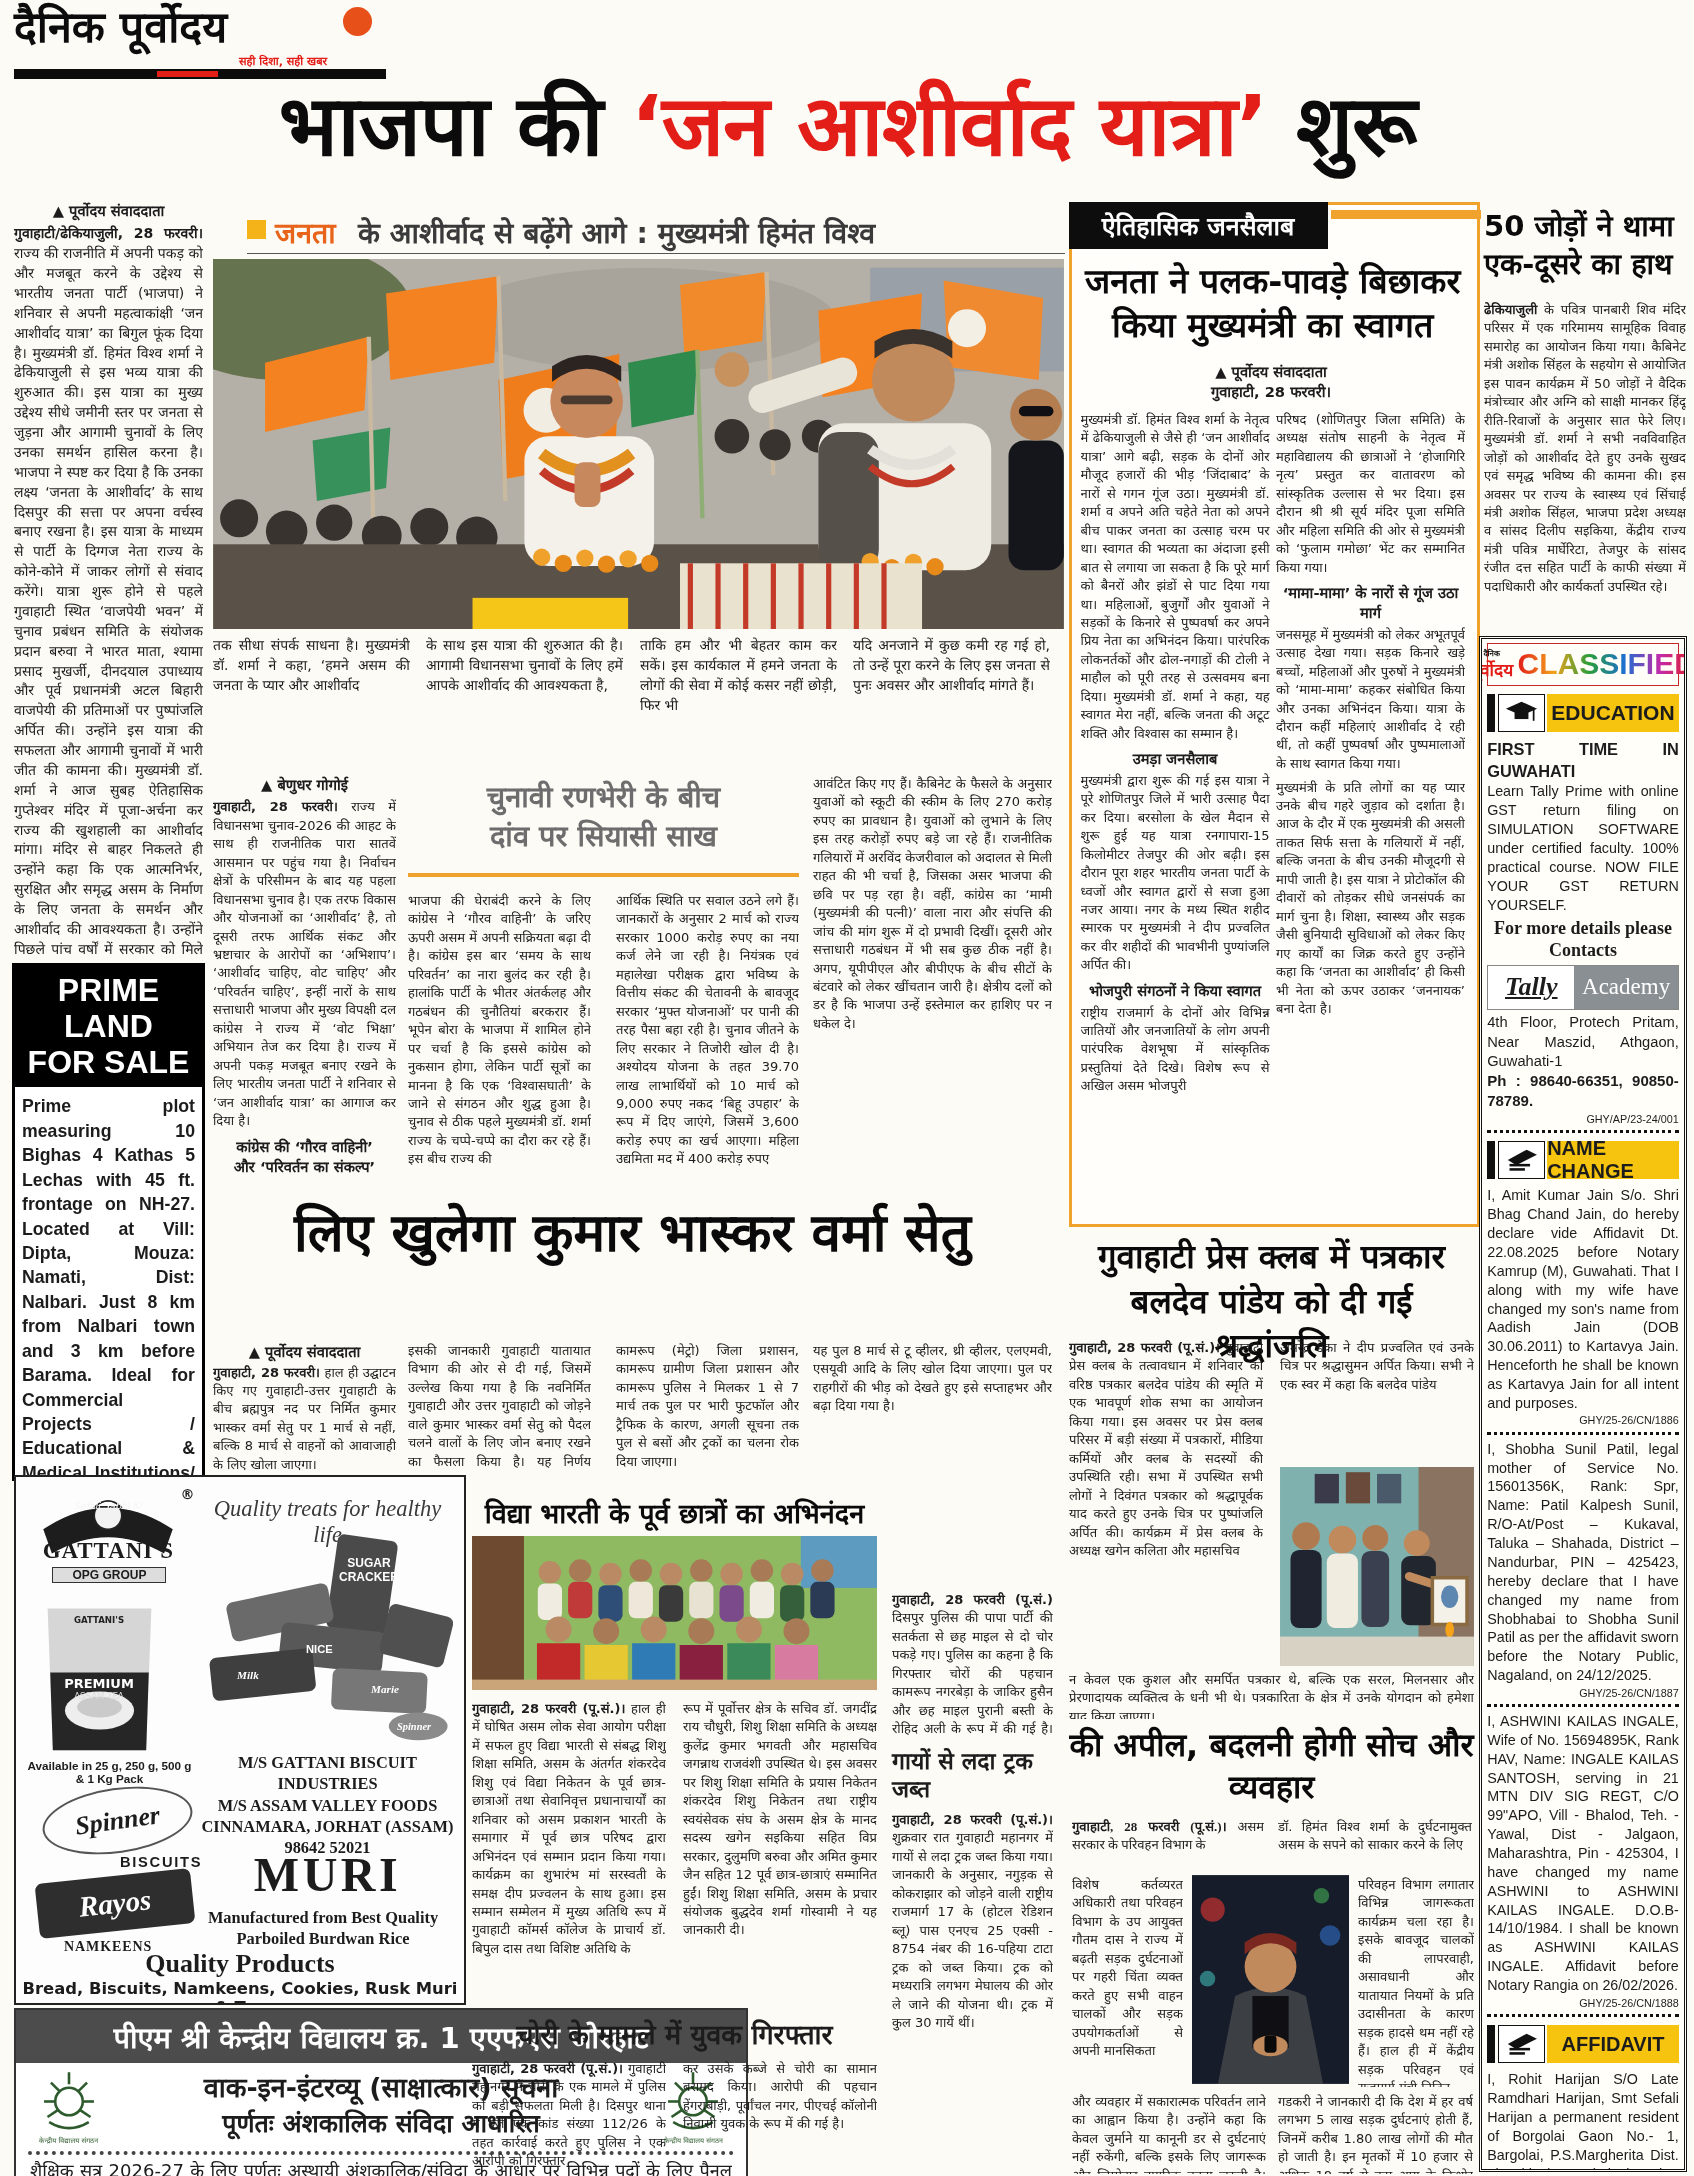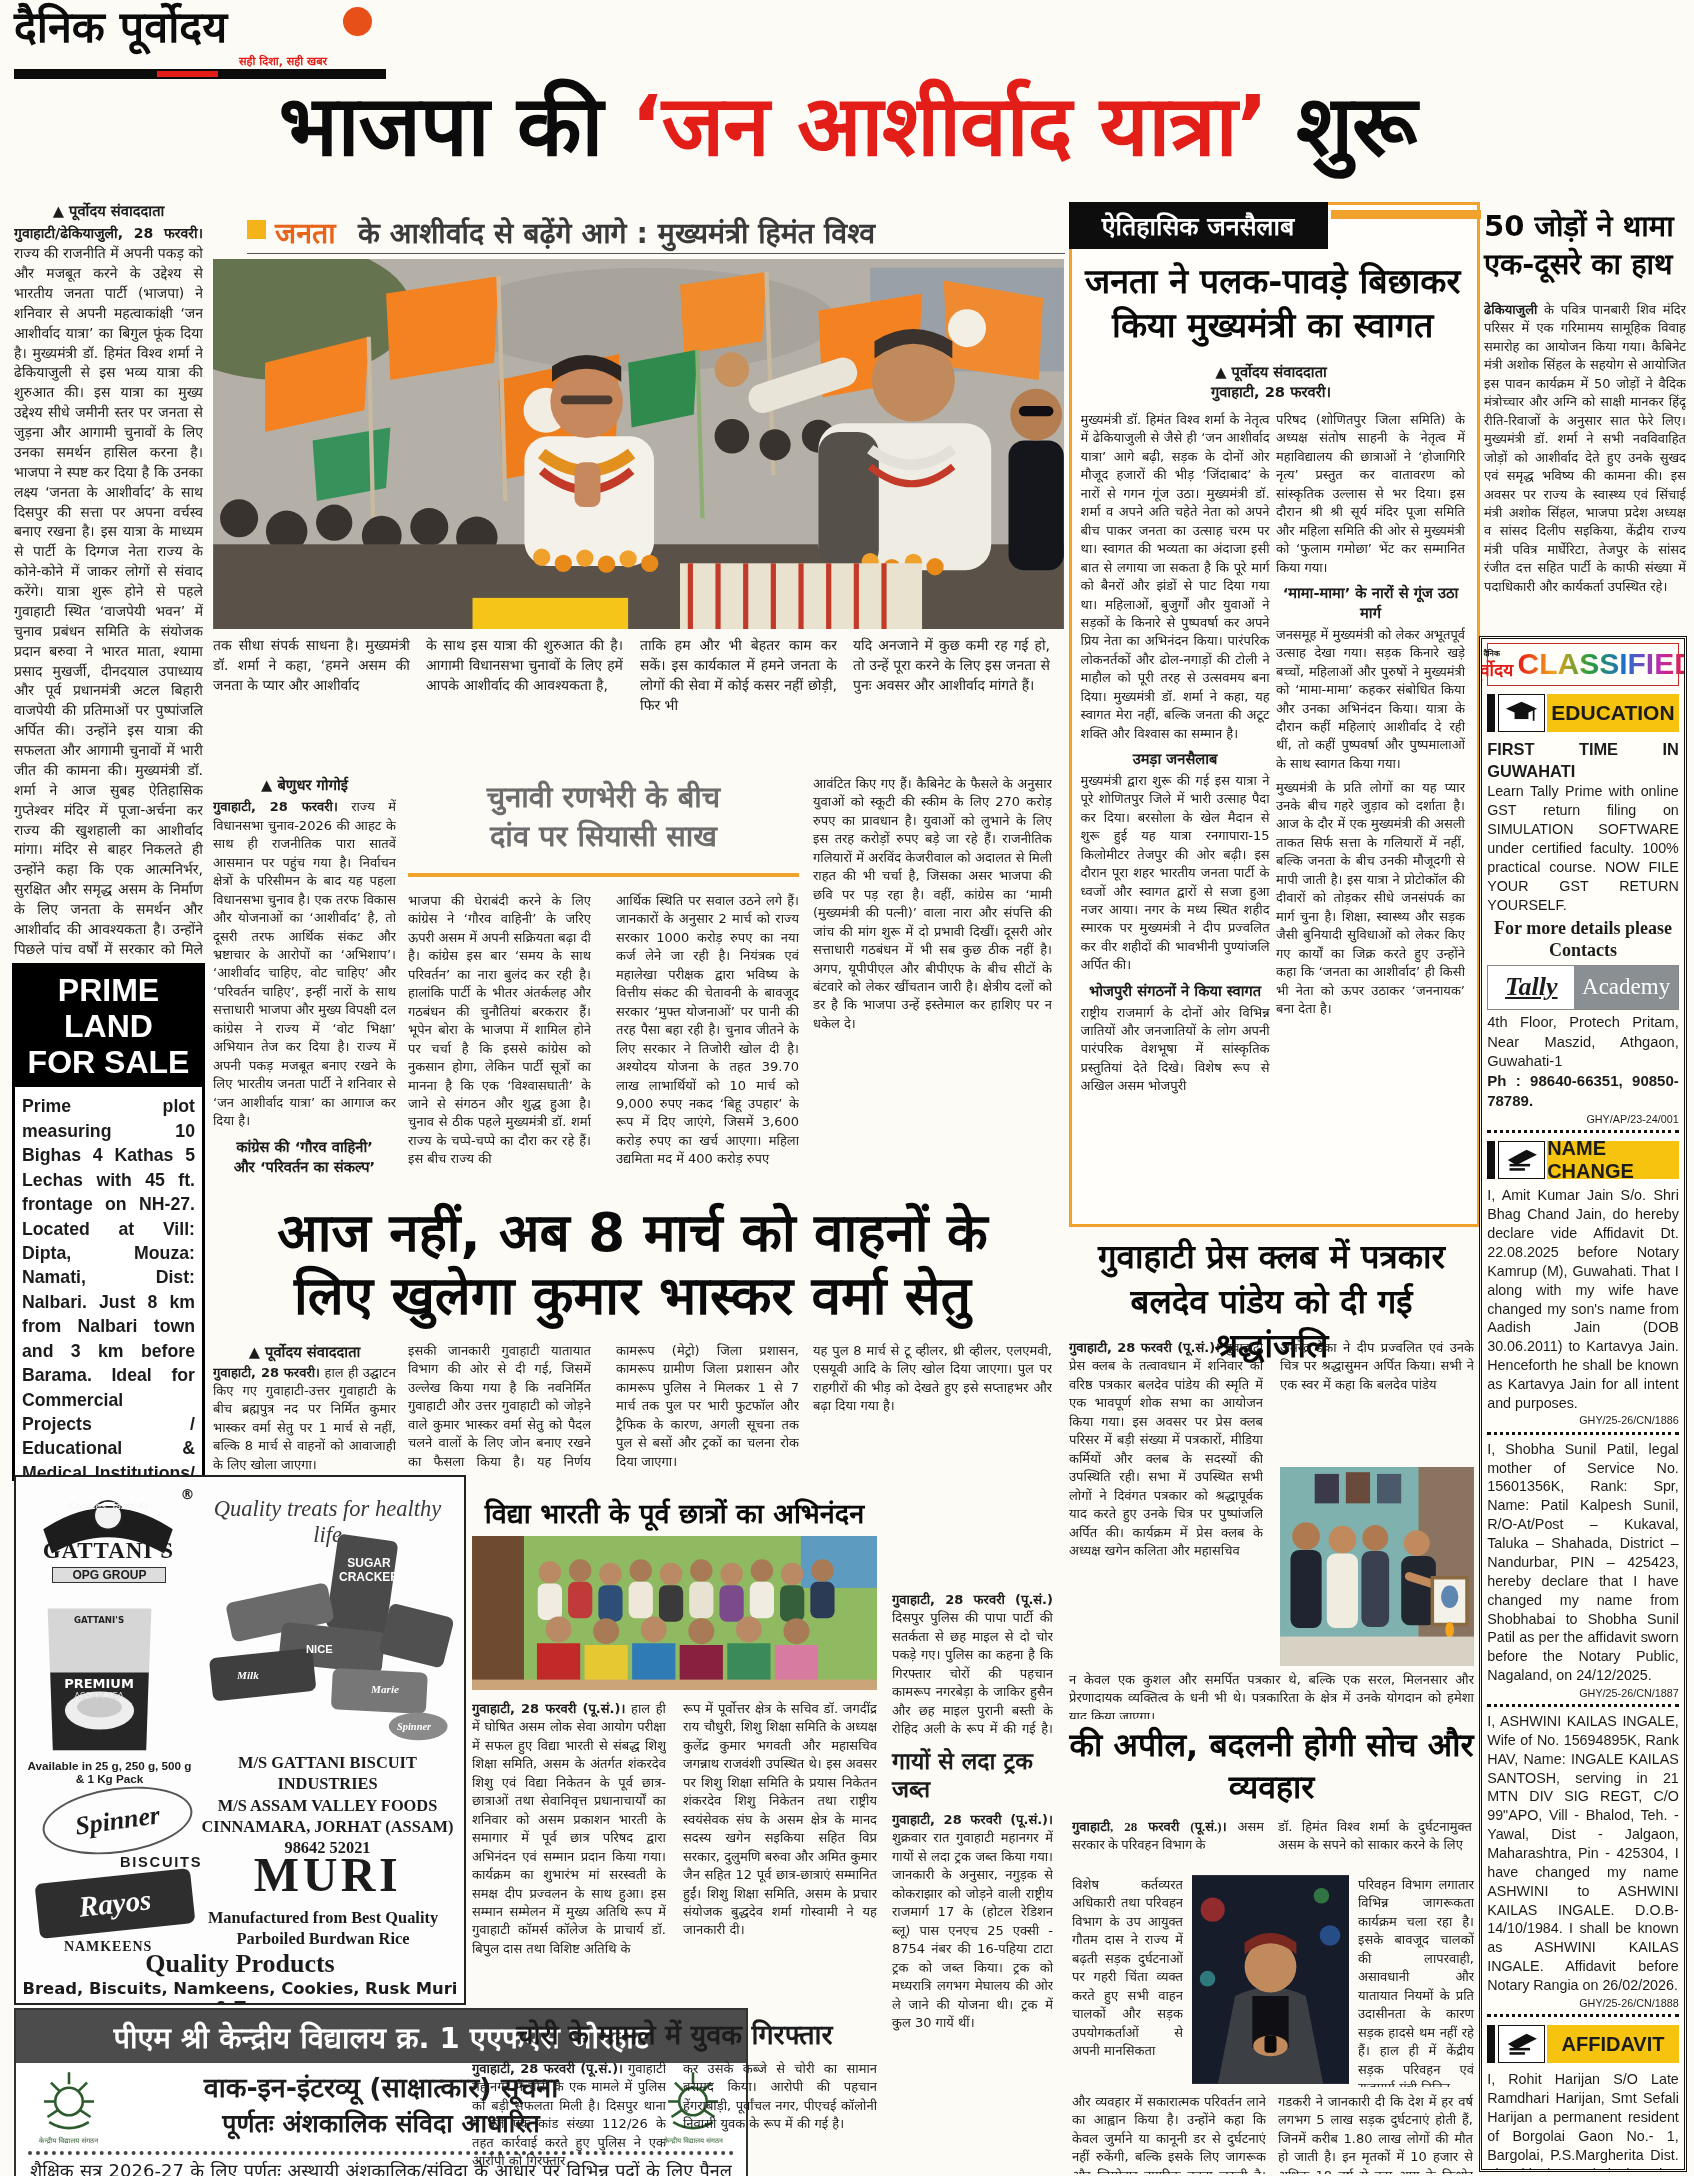--- a/index.html
+++ b/index.html
@@ -169,39 +169,38 @@
     <div class="b c" style="font-size:29px;line-height:1.35;color:#6d6d6d;">
       <div>चुनावी रणभेरी के बीच</div>
       <div>दांव पर सियासी साख</div>
     </div>
   </div>
   <div class="abs body sm" style="left:408px;top:892px;width:183px;height:303px;">भाजपा की घेराबंदी करने के लिए कांग्रेस ने ‘गौरव वाहिनी’ के जरिए ऊपरी असम में अपनी सक्रियता बढ़ा दी है। कांग्रेस इस बार ‘समय के साथ परिवर्तन’ का नारा बुलंद कर रही है। हालांकि पार्टी के भीतर अंतर्कलह और गठबंधन की चुनौतियां बरकरार हैं। भूपेन बोरा के भाजपा में शामिल होने पर चर्चा है कि इससे कांग्रेस को नुकसान होगा, लेकिन पार्टी सूत्रों का मानना है कि एक ‘विश्वासघाती’ के जाने से संगठन और शुद्ध हुआ है। चुनाव से ठीक पहले मुख्यमंत्री डॉ. शर्मा राज्य के चप्पे-चप्पे का दौरा कर रहे हैं। इस बीच राज्य की</div>
   <div class="abs body sm" style="left:616px;top:892px;width:183px;height:303px;">आर्थिक स्थिति पर सवाल उठने लगे हैं। जानकारों के अनुसार 2 मार्च को राज्य सरकार 1000 करोड़ रुपए का नया कर्ज लेने जा रही है। नियंत्रक एवं महालेखा परीक्षक द्वारा भविष्य के वित्तीय संकट की चेतावनी के बावजूद सरकार ‘मुफ्त योजनाओं’ पर पानी की तरह पैसा बहा रही है। चुनाव जीतने के लिए सरकार ने तिजोरी खोल दी है। अश्योदय योजना के तहत 39.70 लाख लाभार्थियों को 10 मार्च को 9,000 रुपए नकद ‘बिहू उपहार’ के रूप में दिए जाएंगे, जिसमें 3,600 करोड़ रुपए का खर्च आएगा। महिला उद्यमिता मद में 400 करोड़ रुपए</div>
   <div class="abs body sm" style="left:813px;top:775px;width:239px;height:420px;">आवंटित किए गए हैं। कैबिनेट के फैसले के अनुसार युवाओं को स्कूटी की स्कीम के लिए 270 करोड़ रुपए का प्रावधान है। युवाओं को लुभाने के लिए इस तरह करोड़ों रुपए बड़े जा रहे हैं। राजनीतिक गलियारों में अरविंद केजरीवाल को अदालत से मिली राहत की भी चर्चा है, जिसका असर भाजपा की छवि पर पड़ रहा है। वहीं, कांग्रेस का ‘मामी (मुख्यमंत्री की पत्नी)’ वाला नारा और संपत्ति की जांच की मांग शुरू में दो प्रभावी दिखीं। दूसरी ओर सत्ताधारी गठबंधन में भी सब कुछ ठीक नहीं है। अगप, यूपीपीएल और बीपीएफ के बीच सीटों के बंटवारे को लेकर खींचतान जारी है। क्षेत्रीय दलों को डर है कि भाजपा उन्हें इस्तेमाल कर हाशिए पर न धकेल दे।</div>
 
   <div class="abs b c" style="left:213px;top:1202px;width:839px;font-size:53px;line-height:1.18;color:#0a0a0a;">
-    <div>आज नहीं, अब 8 मार्च को वाहनों के</div>
     <div>लिए खुलेगा कुमार भास्कर वर्मा सेतु</div>
   </div>
   <div class="abs" style="left:213px;top:1342px;width:183px;height:130px;overflow:hidden;">
     <div class="byline"><span>▲</span> <span>पूर्वोदय संवाददाता</span></div>
     <p class="body sm" style="margin:1.7px 0 0 0;"><span class="dl">गुवाहाटी, 28 फरवरी।</span> <span>हाल ही उद्घाटन किए गए गुवाहाटी-उत्तर गुवाहाटी के बीच ब्रह्मपुत्र नद पर निर्मित कुमार भास्कर वर्मा सेतु पर 1 मार्च से नहीं, बल्कि 8 मार्च से वाहनों को आवाजाही के लिए खोला जाएगा।</span></p>
   </div>
   <div class="abs body sm" style="left:408px;top:1342px;width:183px;height:130px;">इसकी जानकारी गुवाहाटी यातायात विभाग की ओर से दी गई, जिसमें उल्लेख किया गया है कि नवनिर्मित गुवाहाटी और उत्तर गुवाहाटी को जोड़ने वाले कुमार भास्कर वर्मा सेतु को पैदल चलने वालों के लिए जोन बनाए रखने का फैसला किया है। यह निर्णय गुवाहाटी सिटी पुलिस,</div>
   <div class="abs body sm" style="left:616px;top:1342px;width:183px;height:130px;">कामरूप (मेट्रो) जिला प्रशासन, कामरूप ग्रामीण जिला प्रशासन और कामरूप पुलिस ने मिलकर 1 से 7 मार्च तक पुल पर भारी फुटफॉल और ट्रैफिक के कारण, अगली सूचना तक पुल से बसों और ट्रकों का चलना रोक दिया जाएगा।</div>
   <div class="abs body sm" style="left:813px;top:1342px;width:239px;height:130px;">यह पुल 8 मार्च से टू व्हीलर, थ्री व्हीलर, एलएमवी, एसयूवी आदि के लिए खोल दिया जाएगा। पुल पर राहगीरों की भीड़ को देखते हुए इसे सप्ताहभर और बढ़ा दिया गया है।</div>
 
   <div class="abs" style="left:14px;top:1475px;width:448px;height:526px;border:2.6px solid #222;background:#fdfdfb;overflow:hidden;filter:grayscale(1);">
     <div class="abs" style="left:10.4px;top:8.6px;width:164px;height:104px;">
       <svg width="164" height="104" viewBox="0 0 190 120">
         <path d="M20 50 Q95 0 170 50 L160 78 Q95 40 30 78 Z" fill="#1d1d1d"></path>
         <circle cx="95" cy="34" r="16" fill="#f2f2f2" stroke="#222" stroke-width="2"></circle>
         <path d="M80 24 q15 -14 30 0 z" fill="#fff" stroke="#222" stroke-width="2"></path>
       </svg>
-      <div class="abs c" style="left:0;top:14px;width:164px;font-size:9.5px;color:#f5f5f5;font-style:italic;">Cookies Sabhi Ki</div>
+      <div class="abs c" style="left:0;top:14px;width:164px;font-size:9.5px;color:#f5f5f5;font-style:italic;">Sefali Sabhi Ki</div>
       <div class="abs c b serif" style="left:0;top:52px;width:164px;font-size:23px;letter-spacing:0.9px;">GATTANI'S</div>
       <div class="abs c b eng" style="left:26px;top:81px;width:112px;font-size:12px;border:1.7px solid #333;background:#ddd;">OPG GROUP</div>
       <div class="abs b" style="left:154px;top:0;font-size:14px;">®</div>
     </div>
     <div class="abs serif" style="left:186px;top:19px;width:251px;font-size:22.5px;font-style:italic;color:#3a3a3a;text-align:center;">Quality treats for healthy life</div>
 
     <div class="abs" style="left:22.5px;top:121px;width:121px;height:156px;">
       <svg width="121" height="156" viewBox="0 0 140 180">
         <polygon points="10,12 130,12 124,176 16,176" fill="#d8d6d0"></polygon>
         <polygon points="13,86 127,86 124,176 16,176" fill="#262626"></polygon>

